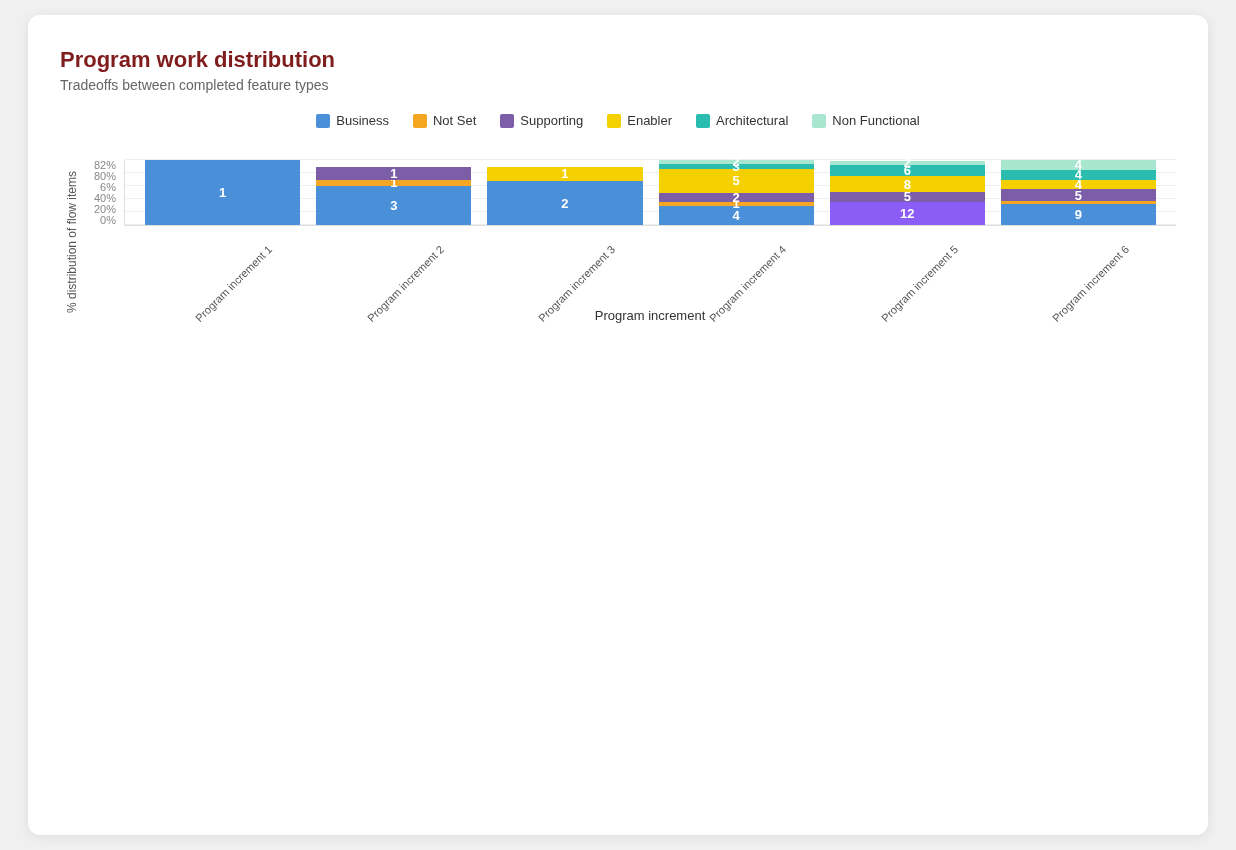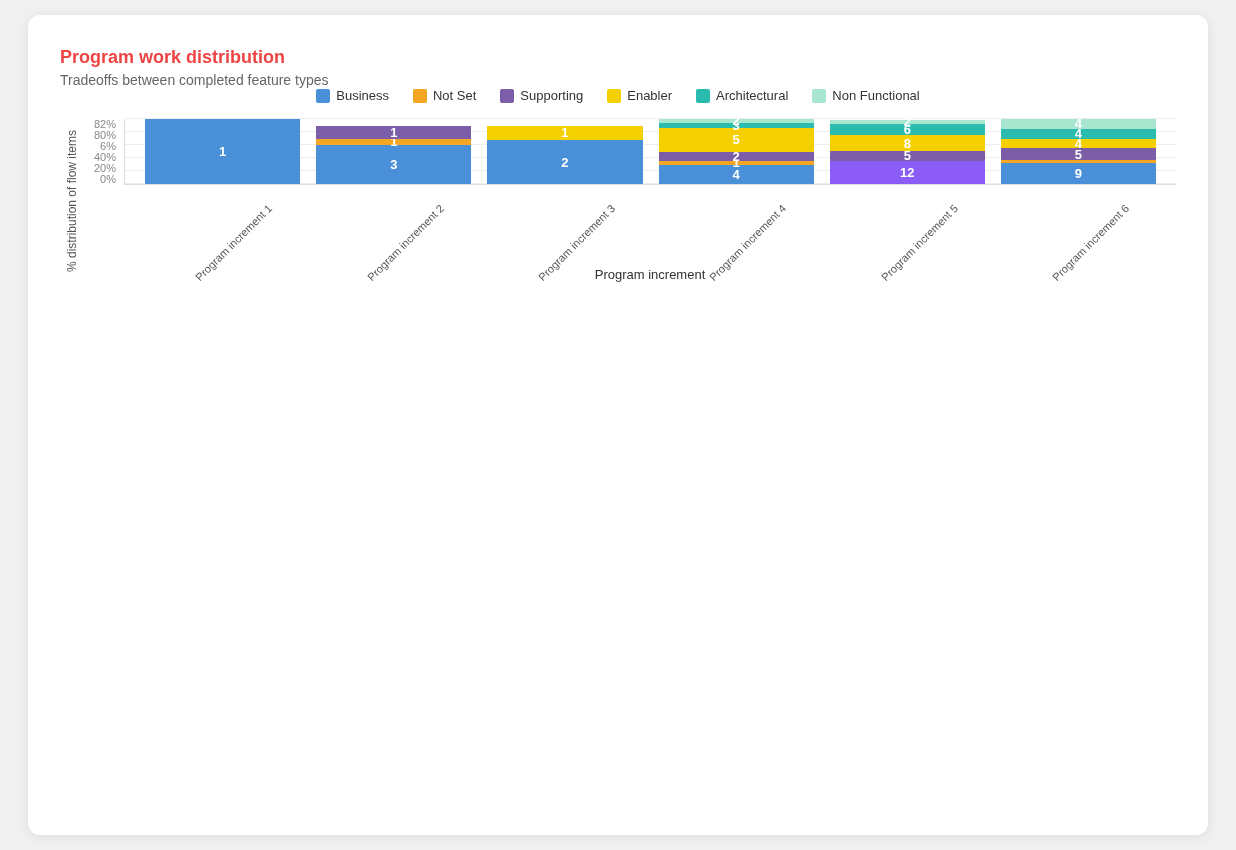--- a/index.html
+++ b/index.html
@@ -13,34 +13,35 @@
     }
     .card {
       background: #fff;
       border-radius: 12px;
       padding: 32px 32px 24px 32px;
       width: 1180px;
       min-height: 820px;
       box-shadow: 0 2px 12px rgba(0,0,0,0.08);
     }
     .title {
-      font-size: 18px;
+      font-size: 22px;
       font-weight: 700;
-      color: #ef4444;
+      color: #7f1d1d;
       margin-bottom: 4px;
     }
     .subtitle {
       font-size: 14px;
       color: #666;
+      margin-bottom: 20px;
     }
     .legend {
       display: flex;
       justify-content: center;
       gap: 24px;
-      margin-bottom: 16px;
+      margin-bottom: 32px;
       flex-wrap: wrap;
     }
     .legend-item {
       display: flex;
       align-items: center;
       gap: 6px;
       font-size: 13px;
       color: #333;
     }
     .legend-swatch {

